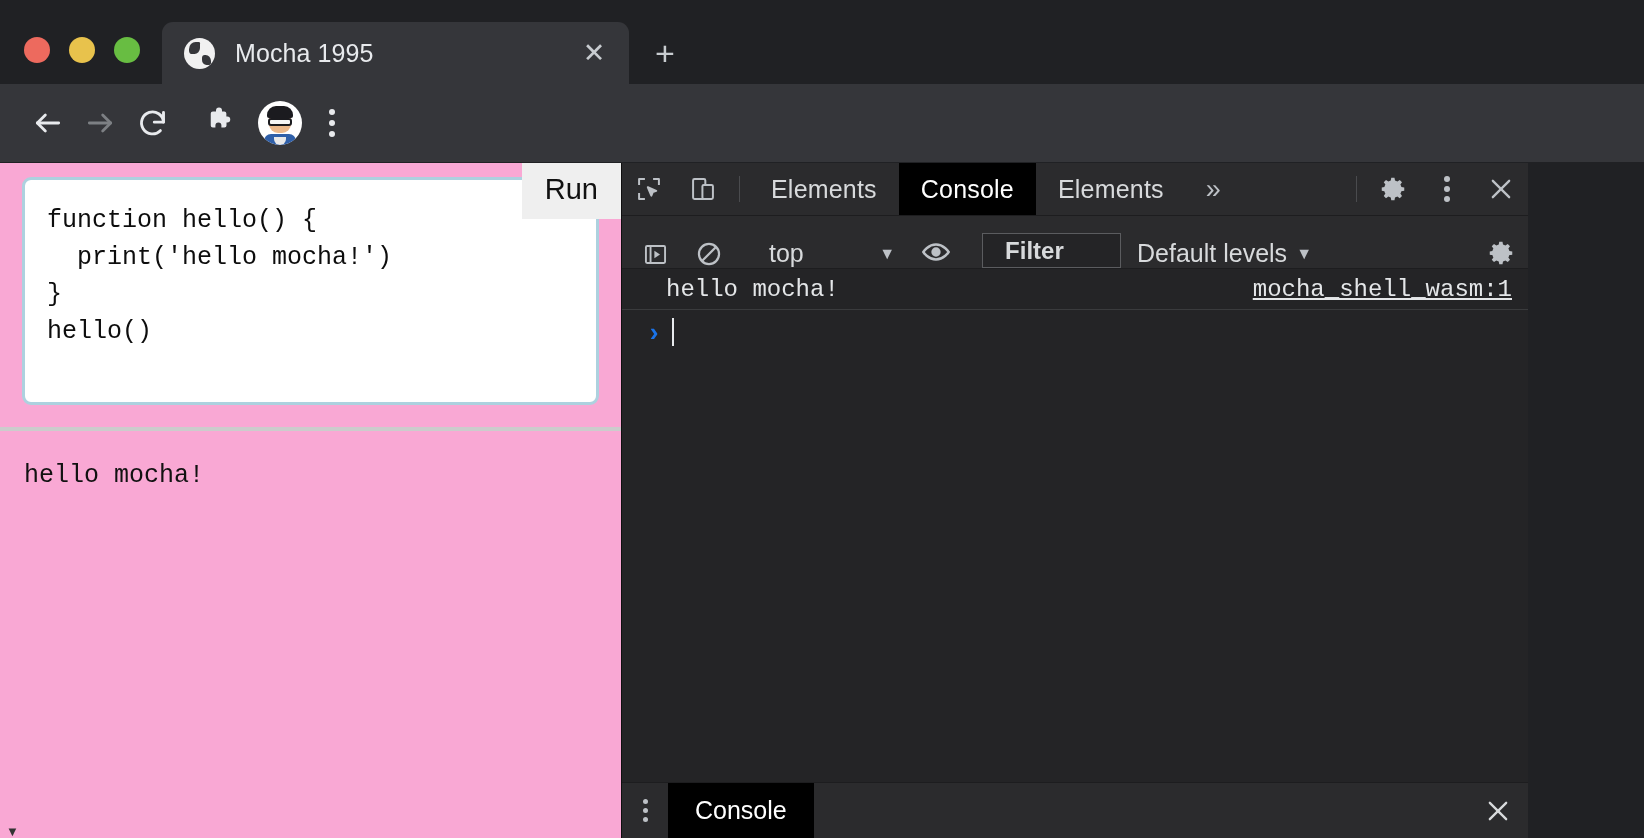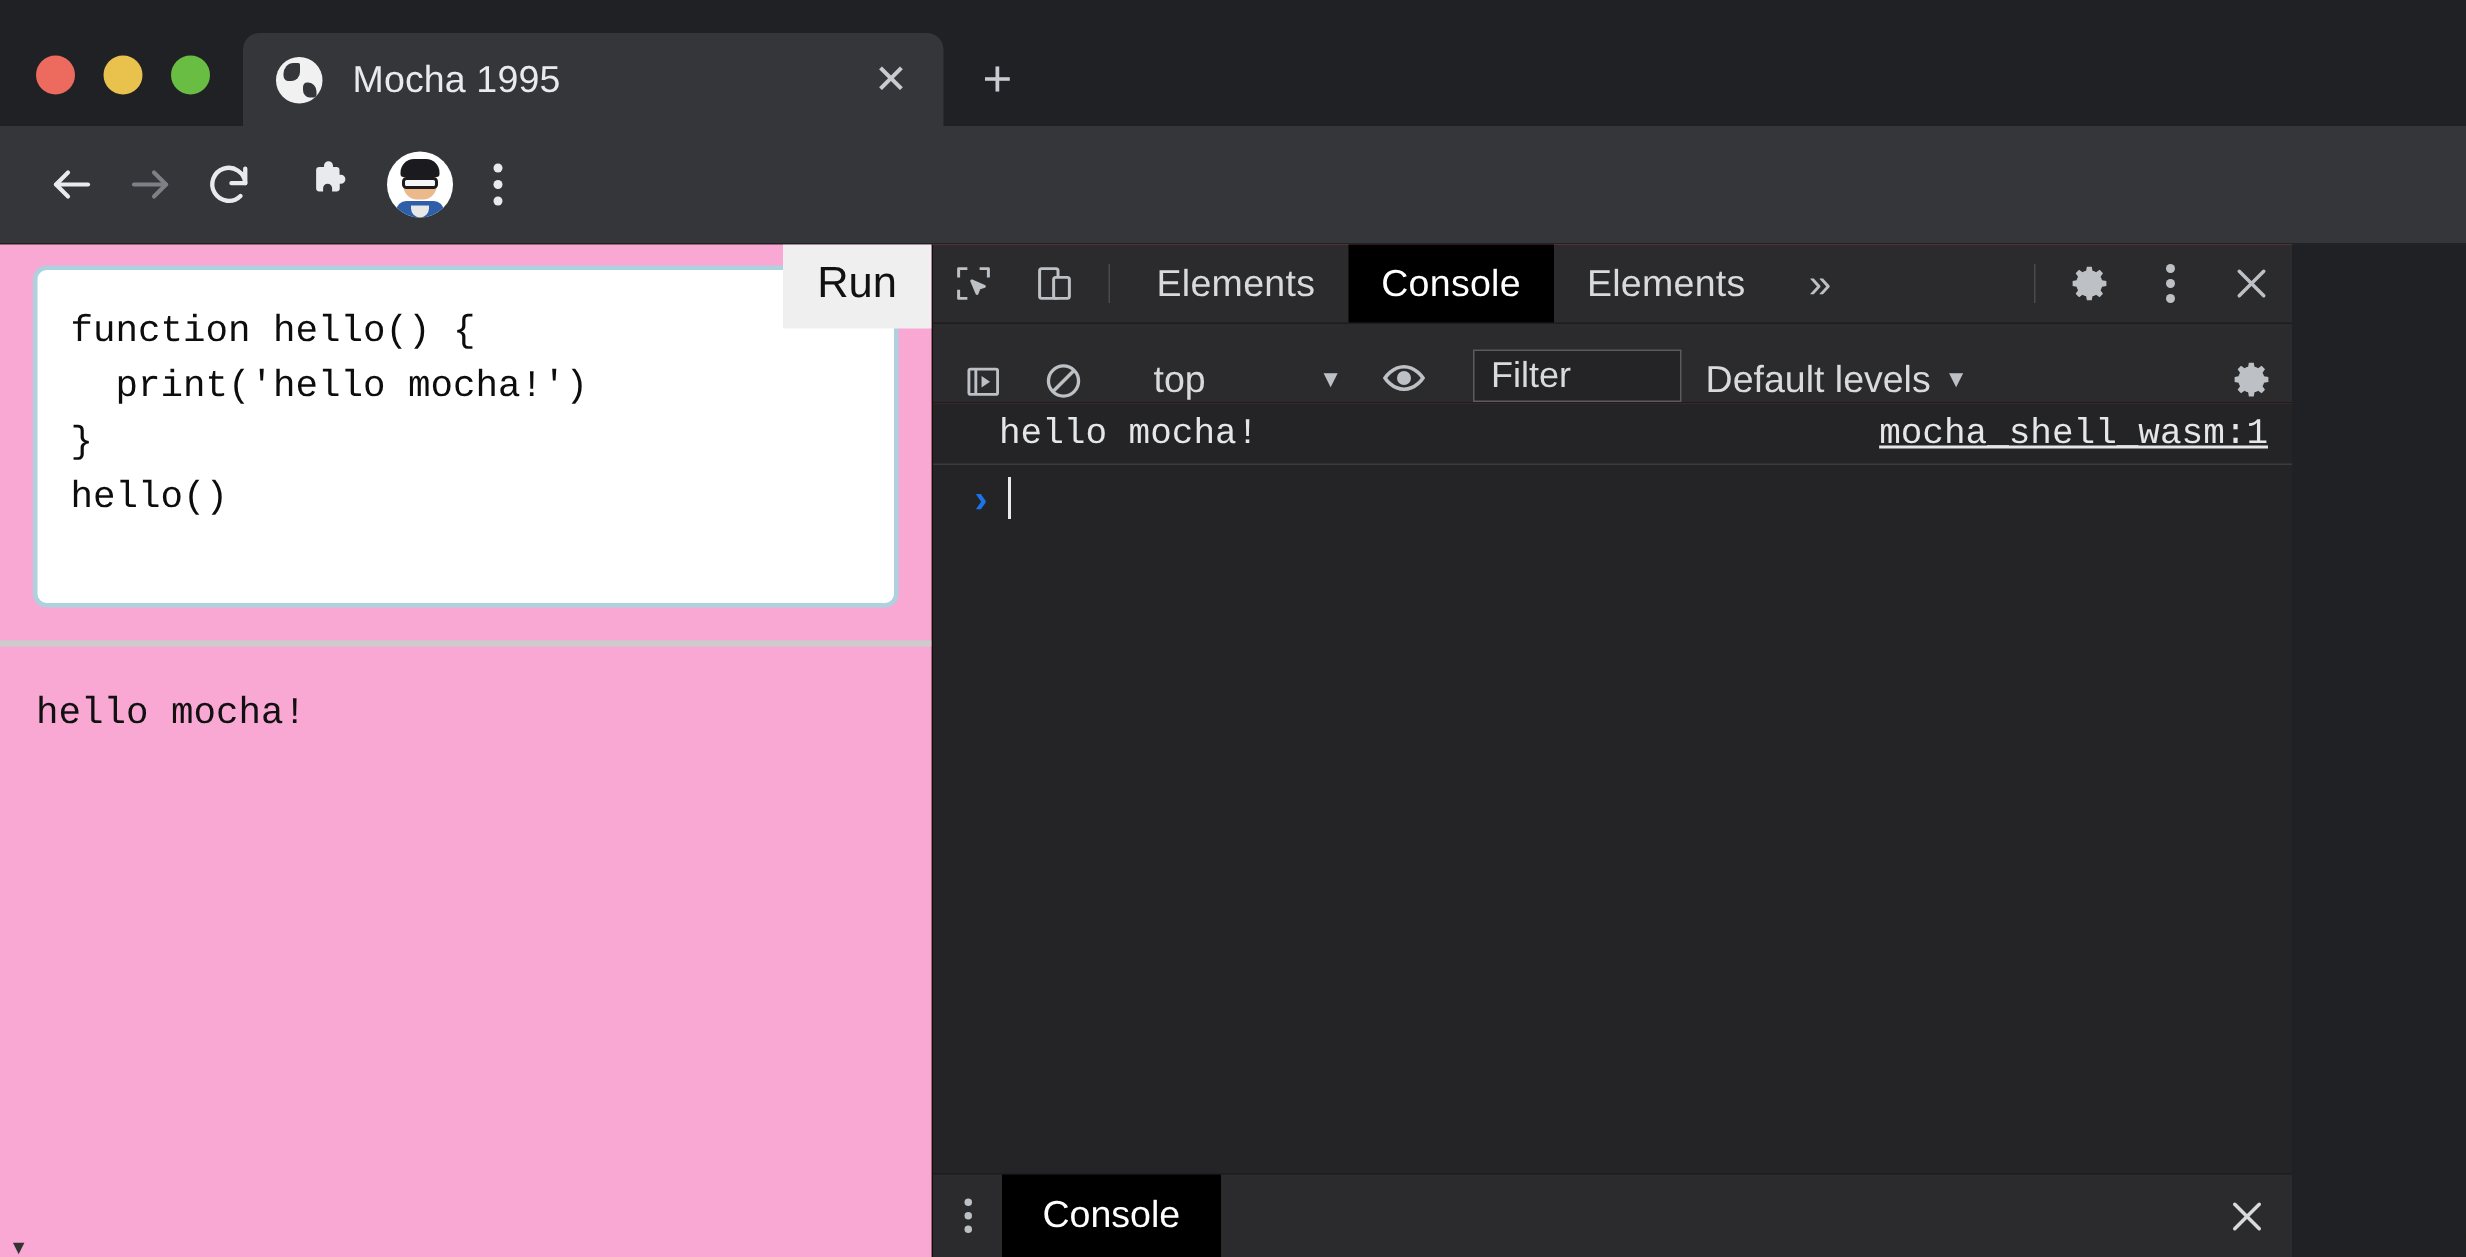--- a/index.html
+++ b/index.html
@@ -167,22 +167,22 @@
   #context-select {
     display: flex; align-items: center; flex: 1;
     color: #D8DADC; font-size: 25px; padding-left: 14px;
     min-width: 0;
   }
   #context-label { flex: 1; }
   .caret { font-size: 16px; color: #BDC1C6; margin-right: 14px; }
   #filter-input {
     width: 139px; height: 35px; background: #242426;
     border: 1px solid #5b5c5f; color: #D8DADC;
-    font-size: 24px; padding: 0 11px; line-height: 33px;
-    margin-right: 6px; flex: none; overflow:hidden; white-space:nowrap;
+    font-size: 24px; padding: 0 22px; line-height: 33px;
+    margin-right: 6px; flex: none; overflow:hidden; white-space:nowrap;font-weight:bold;
   }
   #levels-select {
     color: #D8DADC; font-size: 25px; padding: 0 8px 0 10px;
     flex: none; display: flex; align-items: center; gap: 9px; margin-top: 24px;
   }
 
   #console-body { flex: 1; background: #242426; overflow: hidden; }
   .console-row {
     display: flex; align-items: center; min-height: 41px;
     border-bottom: 1px solid #3a3b3d; padding: 0 16px 0 44px;

